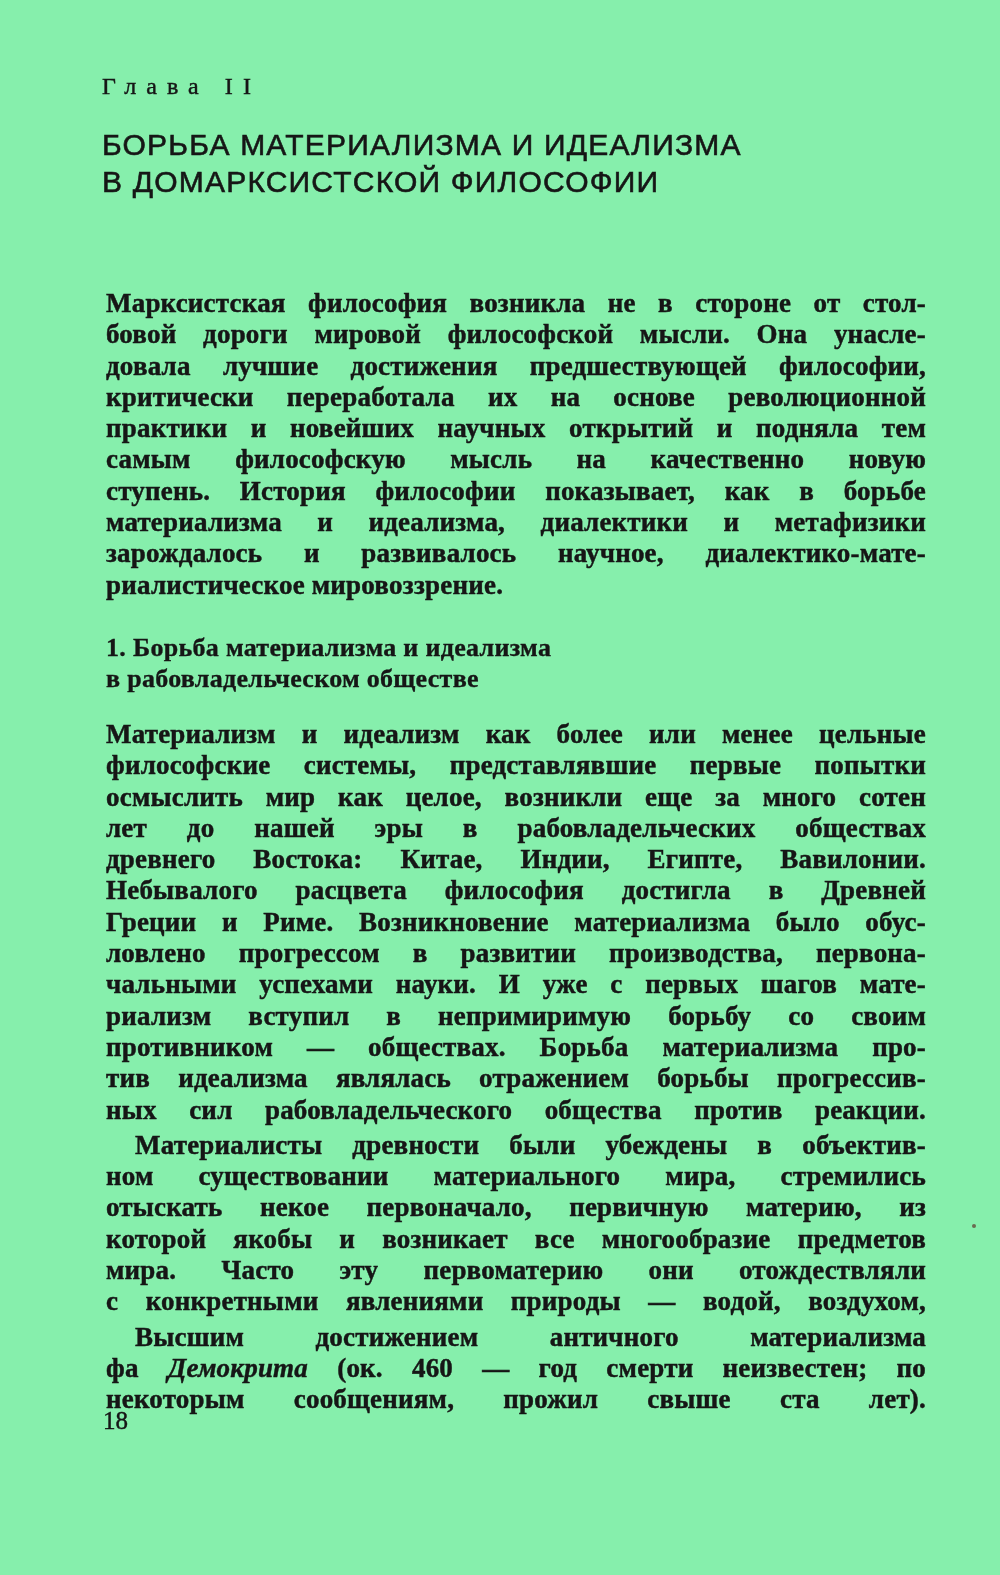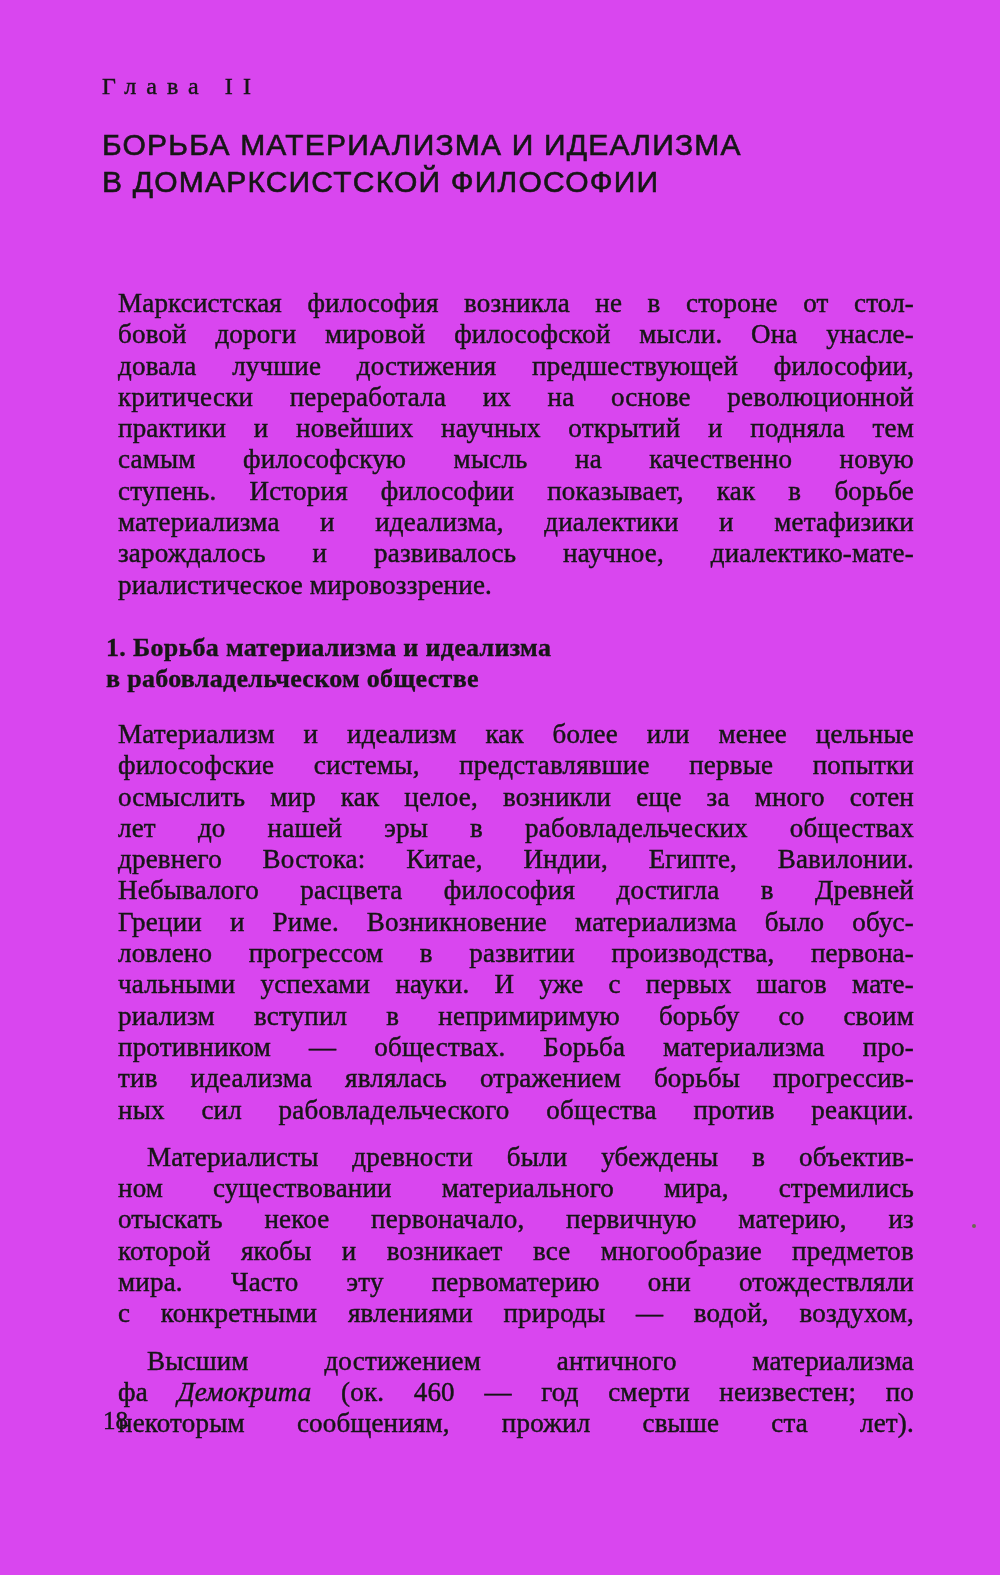--- a/index.html
+++ b/index.html
@@ -1,20 +1,20 @@
 <!DOCTYPE html>
 <html><head>
 <meta charset="utf-8">
 <style>
   html, body { margin: 0; padding: 0; background: #ffffff; }
   .page {
     position: relative;
     width: 1000px;
     height: 1575px;
-    background: #d946ef;
+    background: #86efac;
     overflow: hidden;
     font-family: "Liberation Serif", "DejaVu Serif", serif;
     color: #161616;
   }
   .col {
     position: absolute;
     left: 102px;
     top: 73px;
     width: 828px;
   }
@@ -27,21 +27,21 @@
   .chapter-title {
     margin: 27px 0 0 0;
     font-family: "Liberation Sans", "DejaVu Sans", sans-serif;
     font-weight: normal;
     font-size: 30px;
     line-height: 37px;
     letter-spacing: 1.2px;
     -webkit-text-stroke: 0.6px #151515;
   }
   .text-block { margin-top: 88px; }
-  .paragraph { margin: 16px; }
+  .paragraph { margin: 4px; font-weight: bold; }
   .line {
     font-size: 27px;
     line-height: 31.3px;
     letter-spacing: 0.2px;
     text-align: justify;
     text-align-last: justify;
     -webkit-text-stroke: 0.45px #161616;
     white-space: nowrap;
   }
   .line.last { text-align-last: left; }

